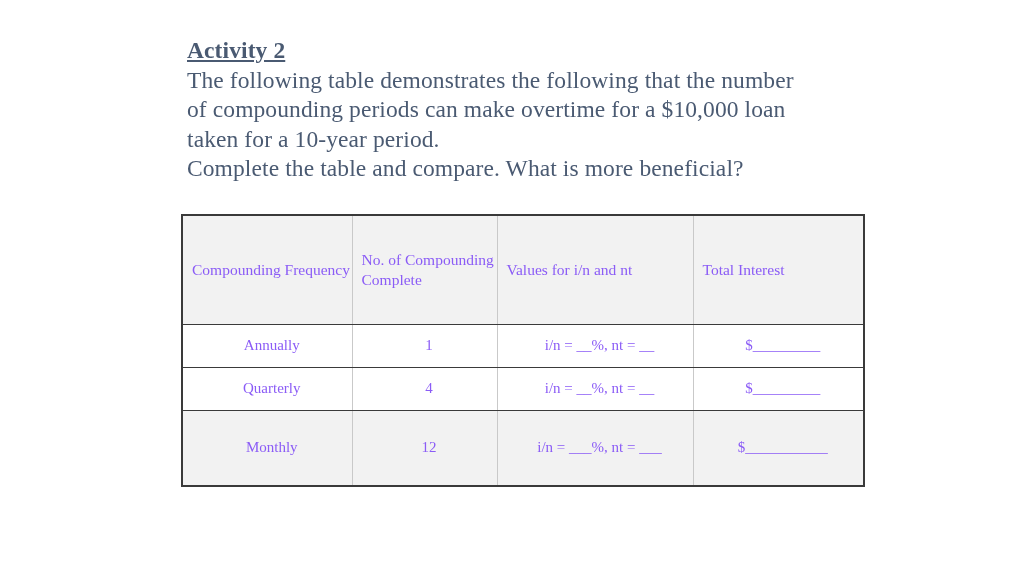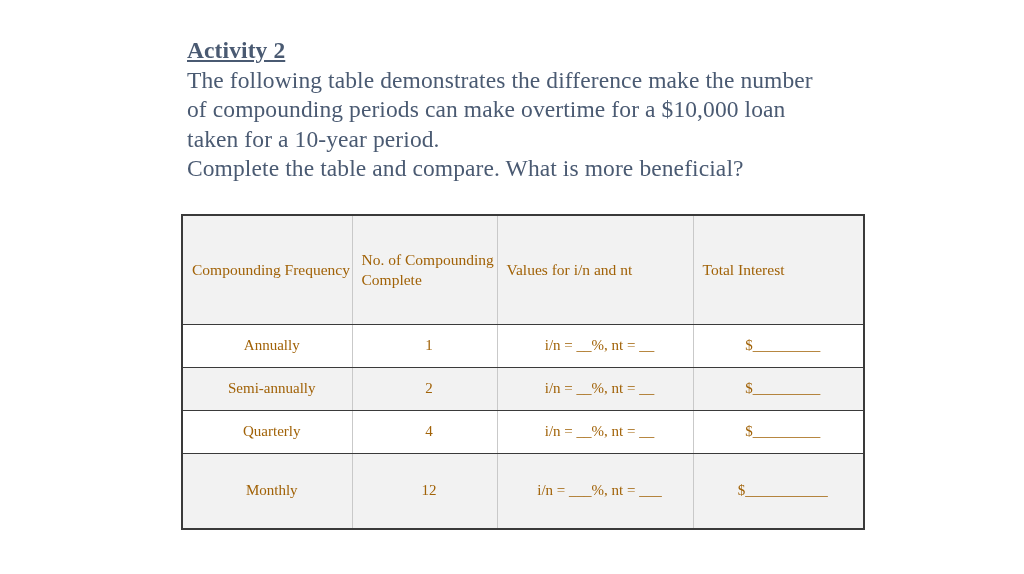--- a/index.html
+++ b/index.html
@@ -53,21 +53,21 @@
     left: 181px;
     top: 214px;
     width: 682px;
   }
   table.activity-table {
     border-collapse: collapse;
     width: 682px;
     table-layout: fixed;
     border: 2.2px solid #3a3a3a;
     font-family: "Liberation Serif", "DejaVu Serif", serif;
-    color: #a16207;
+    color: #8b5cf6;
   }
   table.activity-table col.c1 { width: 170px; }
   table.activity-table col.c2 { width: 145px; }
   table.activity-table col.c3 { width: 196px; }
   table.activity-table col.c4 { width: 171px; }
 
   table.activity-table td,
   table.activity-table th {
     border-left: 1px solid #c9c9c9;
     border-right: 1px solid #c9c9c9;
@@ -104,21 +104,21 @@
     white-space: pre-wrap;
   }
 </style>
 </head>
 <body>
 
 <div id="slide">
 
   <div class="prose">
     <span class="prose-title">Activity 2</span>
-    <span class="prose-line">The following table demonstrates the difference make the number</span>
+    <span class="prose-line">The following table demonstrates the following that the number</span>
     <span class="prose-line">of compounding periods can make overtime for a $10,000 loan</span>
     <span class="prose-line">taken for a 10-year period.</span>
     <span class="prose-line">Complete the table and compare. What is more beneficial?</span>
   </div>
 
   <div class="tbl-wrap">
     <table class="activity-table">
       <colgroup>
         <col class="c1">
         <col class="c2">
@@ -149,34 +149,20 @@
           <td>
             <span class="cell-text">1</span>
           </td>
           <td>
             <span class="cell-text">i/n = __%, nt = __</span>
           </td>
           <td>
             <span class="cell-text">$_________</span>
           </td>
         </tr>
-        <tr class="data-row row-shade">
-          <td>
-            <span class="cell-text">Semi-annually</span>
-          </td>
-          <td>
-            <span class="cell-text">2</span>
-          </td>
-          <td>
-            <span class="cell-text">i/n = __%, nt = __</span>
-          </td>
-          <td>
-            <span class="cell-text">$_________</span>
-          </td>
-        </tr>
         <tr class="data-row row-plain">
           <td>
             <span class="cell-text">Quarterly</span>
           </td>
           <td>
             <span class="cell-text">4</span>
           </td>
           <td>
             <span class="cell-text">i/n = __%, nt = __</span>
           </td>

